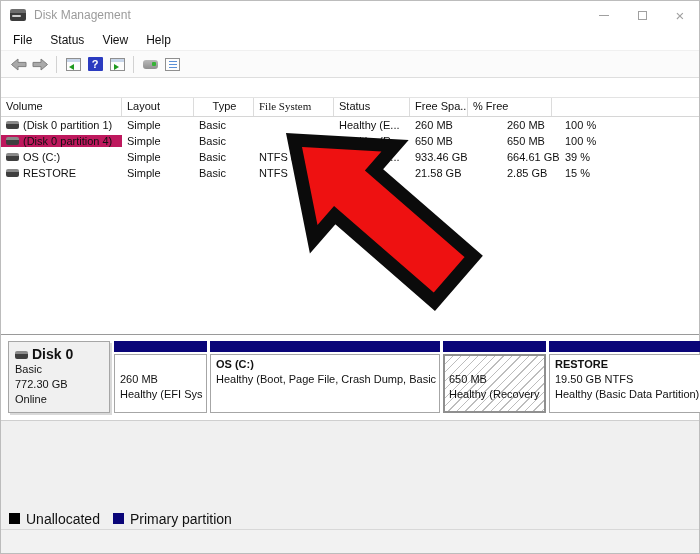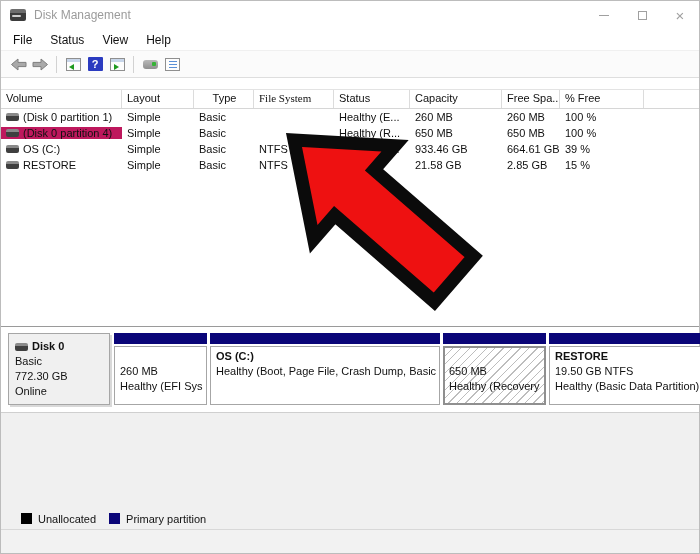--- a/index.html
+++ b/index.html
@@ -29,47 +29,47 @@
   .icon-tree-glyph:after{content:"";position:absolute;left:2px;top:5px;border-top:3px solid transparent;border-bottom:3px solid transparent;border-right:5px solid #1f9a1f;}
   .icon-pane-glyph:after{content:"";position:absolute;left:3px;top:5px;border-top:3px solid transparent;border-bottom:3px solid transparent;border-left:5px solid #1f9a1f;}
   .icon-help-box{width:15px;height:14px;background:#2b3bc0;color:#fff;font-size:11px;font-weight:bold;display:flex;align-items:center;justify-content:center;border-radius:1px;}
   .icon-launch{width:15px;height:9px;background:linear-gradient(#b9b9b9,#8f8f8f);border-radius:3px;position:relative;}
   .icon-launch:after{content:"";position:absolute;right:2px;top:2px;width:4px;height:4px;background:#36b336;border-radius:1px;}
   .icon-props{width:15px;height:13px;border:1px solid #8f8f8f;background:#fdfdfd;box-sizing:border-box;position:relative;}
   .icon-props:after{content:"";position:absolute;left:3px;top:2px;width:8px;height:7px;
      background:linear-gradient(#5a8fd6 0 1px,transparent 1px 3px,#5a8fd6 3px 4px,transparent 4px 6px,#5a8fd6 6px 7px);}
 
   
-  .list{flex:0 0 auto;height:237px;position:relative;background:#fff;margin-top:11px;}
+  .list{flex:0 0 auto;height:237px;position:relative;background:#fff;margin-top:19px;}
   .header-row{display:flex;height:18px;border-top:1px solid #e3e3e3;border-bottom:1px solid #d6d6d6;font-size:11px;color:#111;}
   .hcell{box-sizing:border-box;border-right:1px solid #dcdcdc;padding:2px 3px 0 5px;white-space:nowrap;overflow:hidden;}
   .hfill{flex:1;border-right:none;}
   .trow{display:flex;height:16px;align-items:center;font-size:11px;color:#111;}
   .cell{box-sizing:border-box;padding:0 3px 0 5px;white-space:nowrap;overflow:hidden;}
   .vol-cell{display:flex;align-items:center;gap:4px;}
   .vol-cell.hl{background:#be185d;}
   .disk-glyph{flex:0 0 auto;width:13px;height:8px;background:linear-gradient(#8a8a8a 0 3px,#3f3f3f 3px);border-radius:2px;}
 
   
   .arrow-overlay{position:absolute;left:0;top:0;width:700px;height:554px;pointer-events:none;z-index:50;}
 
   
   .bottom{flex:1;background:#f0f0f0;border-top:1px solid #9a9a9a;display:flex;flex-direction:column;min-height:0;}
   .graph-row{background:#fff;border-bottom:1px solid #cfcfcf;display:flex;padding:6px 4px 7px 7px;flex:0 0 auto;}
   .disk-info{flex:0 0 auto;width:88px;background:#f0f0f0;border:1px solid #a6a6a6;box-shadow:2px 2px 0 rgba(0,0,0,0.15);padding:5px 6px;font-size:11px;line-height:15px;margin-right:4px;color:#111;}
-  .disk-title{font-weight:bold;display:flex;align-items:center;gap:4px;font-size:11px;}
+  .disk-title{font-weight:bold;display:flex;align-items:center;gap:4px;font-size:14px;}
   .partitions{display:flex;gap:3px;flex:1;min-width:0;}
   .partition{display:flex;flex-direction:column;flex:0 0 auto;}
   .pbar{height:11px;flex:0 0 auto;}
   .pbox{flex:1;margin-top:2px;border:1px solid #a6a6a6;background:#fff;padding:2px 5px;font-size:11px;line-height:15px;overflow:hidden;white-space:nowrap;color:#111;}
   .partition.selected .pbox{border:2px solid #8f8f8f;padding:1px 4px;
      background:repeating-linear-gradient(135deg,#ffffff 0 5px,#bdbdbd 5px 6px);}
   .pname{font-weight:bold;min-height:15px;}
 
-  .legend-bar{margin-top:auto;height:21px;flex:0 0 auto;display:flex;align-items:center;gap:13px;padding:0 20px;font-size:11px;color:#111;background:#f0f0f0;}
+  .legend-bar{margin-top:auto;height:21px;flex:0 0 auto;display:flex;align-items:center;gap:13px;padding:0 8px;font-size:14px;color:#111;background:#f0f0f0;}
   .legend-item{display:flex;align-items:center;gap:6px;}
   .swatch{width:11px;height:11px;flex:0 0 auto;}
   .statusbar{flex:0 0 auto;height:23px;background:#f2f2f2;border-top:1px solid #d8d8d8;}
 </style>
 </head>
 <body>
 
 <div class="window">
 
   <div class="titlebar">
@@ -123,21 +123,20 @@
     </div>
   </div>
 
   <div class="list">
     <div class="header-row" id="header-row">
         <div class="hcell" style="width: 121px;">Volume</div>
         <div class="hcell" style="width: 72px;">Layout</div>
         <div class="hcell" style="width: 60px; text-align: center;">Type</div>
         <div class="hcell" style="width: 80px; font-family: Liberation Serif, serif;">File System</div>
         <div class="hcell" style="width: 76px;">Status</div>
-        <div class="hcell" style="width: 92px;">Capacity</div>
         <div class="hcell" style="width: 58px;">Free Spa...</div>
         <div class="hcell" style="width: 84px;">% Free</div>
         <div class="hcell hfill"></div>
       </div>
     <div id="table-body">
         <div class="trow">
           <div class="cell vol-cell" style="width: 121px;">
             <span class="disk-glyph"></span>
             <span>(Disk 0 partition 1)</span>
           </div>

